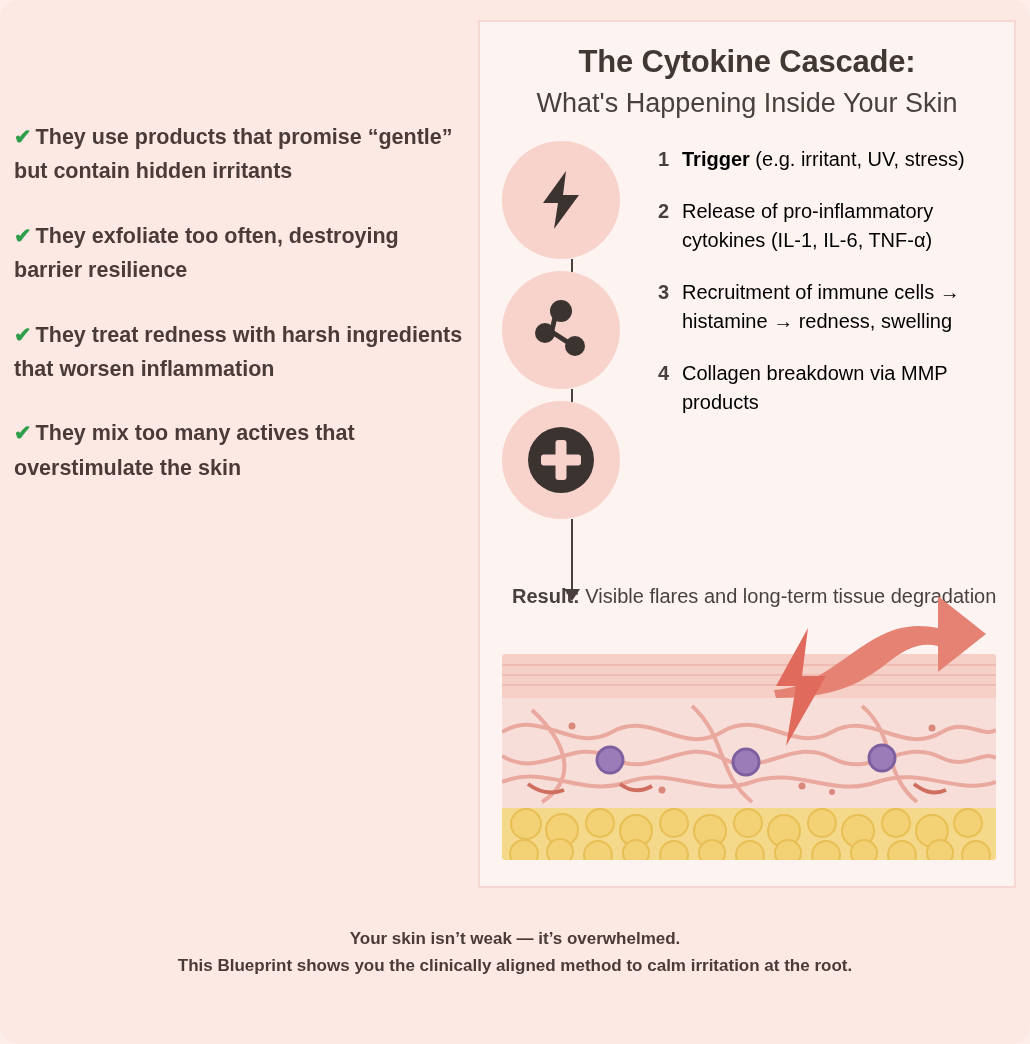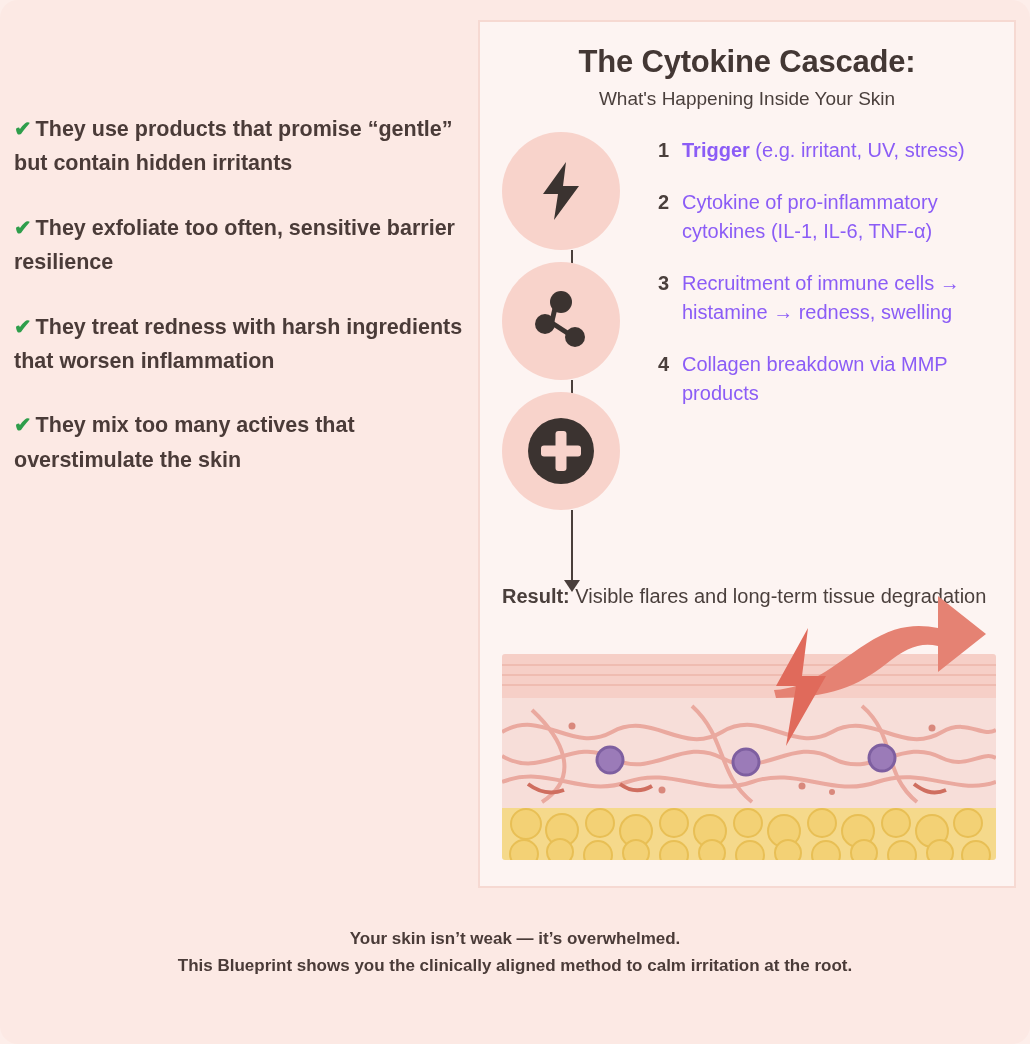--- a/index.html
+++ b/index.html
@@ -21,21 +21,21 @@
     background: #fce9e4;
     border-radius: 18px;
     box-sizing: border-box;
     overflow: hidden;
   }
 
   
   .left-col {
     position: absolute;
     left: 0;
-    top: 112px;
+    top: 120px;
     width: 478px;
     padding: 0 14px 0 14px;
     box-sizing: border-box;
   }
   .bullet {
     display: block;
     margin-bottom: 30px;
     font-size: 21.5px;
     font-weight: bold;
     line-height: 1.6;
@@ -65,21 +65,21 @@
   .card-title {
     text-align: center;
     font-size: 31px;
     font-weight: bold;
     color: #433734;
     margin: 22px 0 0 0;
     letter-spacing: -0.2px;
   }
   .card-sub {
     text-align: center;
-    font-size: 19px;
+    font-size: 27px;
     color: #4a3f3c;
     margin: 8px 0 0 0;
   }
 
   
   .steps {
     position: relative;
     margin-top: 18px;
     height: 420px;
   }
@@ -135,27 +135,27 @@
     flex: 0 0 24px;
     font-size: 20px;
     font-weight: bold;
     color: #4a3f3c;
     text-align: left;
     line-height: 1.45;
   }
   .step-text {
     font-size: 20px;
     line-height: 1.45;
-    color: #8b5cf6;
+    color: #000000;
   }
   .step-text b { font-weight: bold; }
 
   .result-line {
     position: absolute;
-    left: 22px;
+    left: 32px;
     top: 560px;
     width: 490px;
     font-size: 20px;
     line-height: 1.42;
     color: #4a3f3c;
   }
   .result-line b { font-weight: bold; }
 
   
   .skin {
@@ -199,21 +199,21 @@
 </head>
 <body>
 
 <div class="page">
 
   <div class="left-col">
     <div class="bullet">
       <span class="check">✔</span><span>They use products that promise “gentle” but contain hidden irritants</span>
     </div>
     <div class="bullet">
-      <span class="check">✔</span><span>They exfoliate too often, sensitive barrier resilience</span>
+      <span class="check">✔</span><span>They exfoliate too often, destroying barrier resilience</span>
     </div>
     <div class="bullet">
       <span class="check">✔</span><span>They treat redness with harsh ingredients that worsen inflammation</span>
     </div>
     <div class="bullet">
       <span class="check">✔</span><span>They mix too many actives that overstimulate the skin</span>
     </div>
   </div>
 
   <div class="card">
@@ -251,21 +251,21 @@
         </svg>
       </div>
 
       <div class="steps-list">
         <div class="step">
           <div class="step-num">1</div>
           <div class="step-text"><b>Trigger</b><span> (e.g. irritant, UV, stress)</span></div>
         </div>
         <div class="step">
           <div class="step-num">2</div>
-          <div class="step-text"><span>Cytokine of pro-inflammatory cytokines (IL-1, IL-6, TNF-α)</span></div>
+          <div class="step-text"><span>Release of pro-inflammatory cytokines (IL-1, IL-6, TNF-α)</span></div>
         </div>
         <div class="step">
           <div class="step-num">3</div>
           <div class="step-text"><span>Recruitment of immune cells → histamine → redness, swelling</span></div>
         </div>
         <div class="step">
           <div class="step-num">4</div>
           <div class="step-text"><span>Collagen breakdown via MMP products</span></div>
         </div>
       </div>

